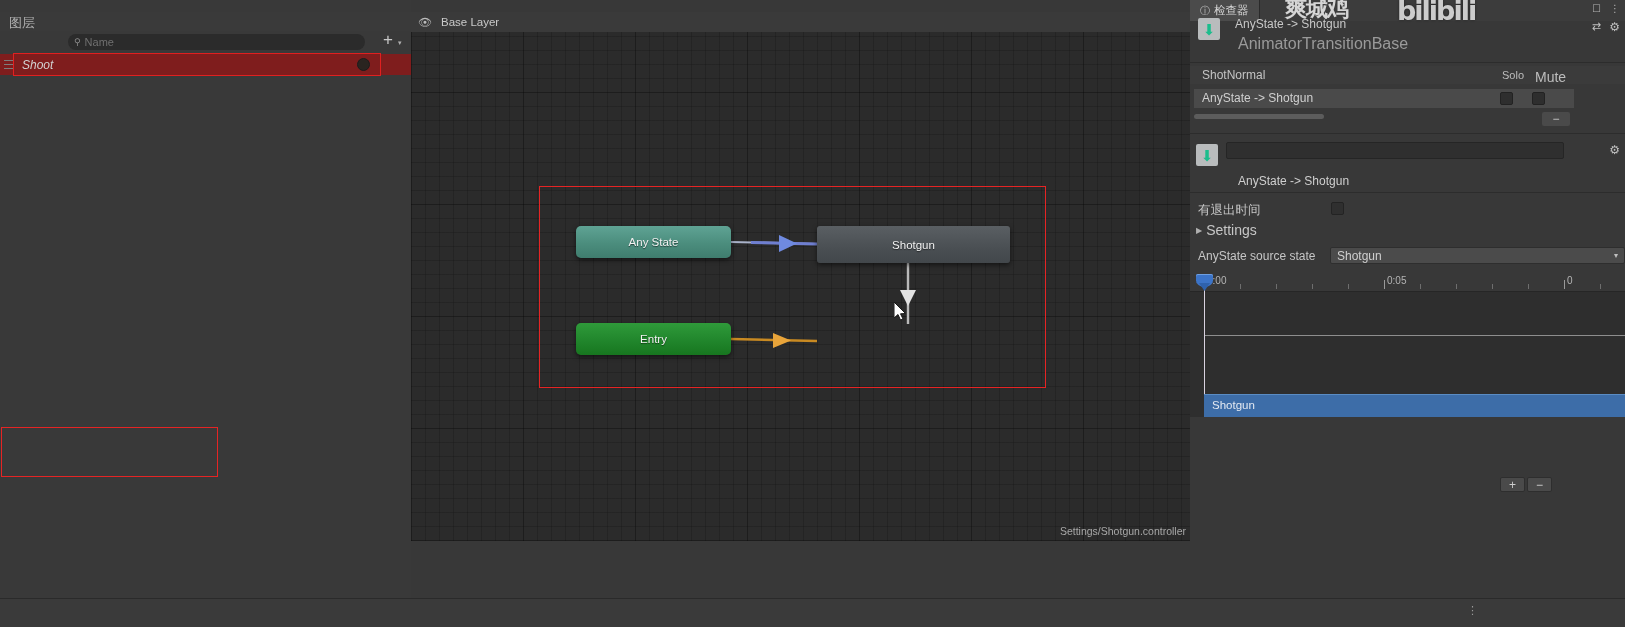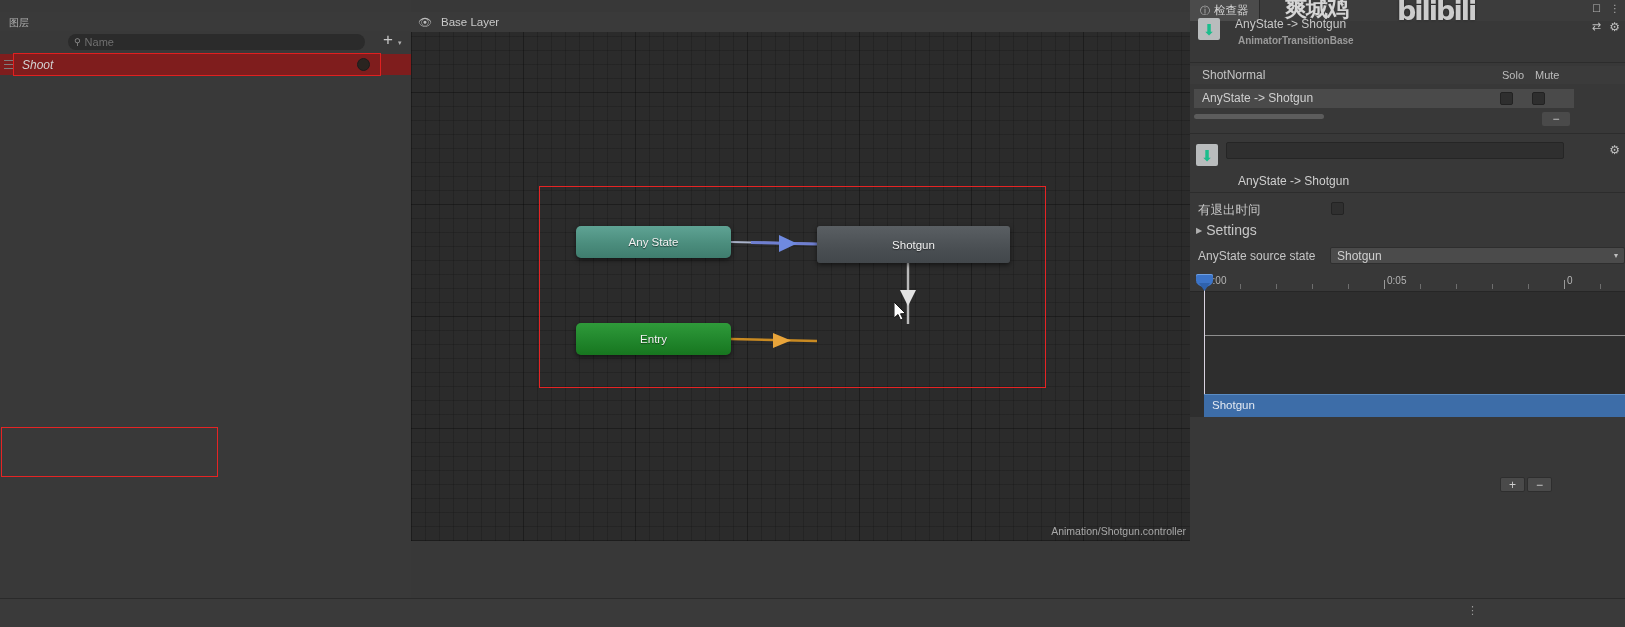--- a/index.html
+++ b/index.html
@@ -22,21 +22,21 @@
     background: #383838; border-right: 1px solid #2a2a2a;
     white-space: nowrap;
   }
   .tab.active { background: #4b4b4b; color: #d8d8d8; }
   .tab .ic { font-size: 10px; opacity: .85; }
 
   
   #leftpanel { position: absolute; left:0; top:0; width:411px; height:598px; background:#393939; }
   #left-tabs { position:absolute; left:0; top:12px; width:411px; height:19px; background:#3a3a3a; display:flex; }
   .subtab {
-    font-size:10px; color:#b0b0b0; padding:2px 9px 0 9px; height:19px;
+    font-size:13px; color:#b0b0b0; padding:2px 9px 0 9px; height:19px;
     display:flex; align-items:center; background:#3a3a3a;
   }
   .subtab.active { background:#4a4a4a; color:#d6d6d6;margin-top:25px; }
 
   #left-toolbar { position:absolute; left:0; top:31px; width:411px; height:22px; background:#393939; display:flex; align-items:center; }
   #search-wrap {
     position:absolute; left:68px; top:34px; width:297px; height:16px;
     background:#2b2b2b; border-radius:8px; display:flex; align-items:center; padding:0 6px;
   }
   #search-icon { font-size:9px; color:#8d8d8d; margin-right:4px; }
@@ -133,30 +133,30 @@
     position:absolute; left:1285px; top:-6px; font-size:22px; font-weight:bold;
     color:#e6e6e6; letter-spacing:-1px; opacity:.9; pointer-events:none;
   }
   #insp-icon {
     position:absolute; left:8px; top:18px; width:22px; height:22px;
     background:#b9bcbd; border-radius:2px;
     display:flex; align-items:center; justify-content:center;
     color:#1bbd8c; font-size:15px; line-height:1;
   }
   #insp-title { position:absolute; left:45px; top:17px; font-size:12px; color:#c8c8c8; }
-  #insp-sub { position:absolute; left:48px; top:35px; font-size:10px; color:#9a9a9a;font-weight:bold; }
+  #insp-sub { position:absolute; left:48px; top:35px; font-size:16px; color:#9a9a9a; }
   #insp-gear { position:absolute; right:5px; top:20px; font-size:12px; color:#bfbfbf; }
   #insp-presets { position:absolute; right:24px; top:20px; font-size:11px; color:#bfbfbf; }
 
   .hr { position:absolute; height:1px; background:#2c2c2c; }
 
   #transitions-hdr { position:absolute; left:0; top:66px; width:435px; height:18px; background:#3b3b3b; }
   #transitions-label { position:absolute; left:12px; top:68px; font-size:12px; color:#c4c4c4; }
   #solo-label { position:absolute; left:312px; top:69px; font-size:11px; color:#bdbdbd; }
-  #mute-label { position:absolute; left:345px; top:69px; font-size:11px; color:#bdbdbd; }
+  #mute-label { position:absolute; left:345px; top:69px; font-size:14px; color:#bdbdbd; }
 
   #trans-row {
     position:absolute; left:4px; top:89px; width:380px; height:19px;
     background:#4a4a4a;
   }
   #trans-row-label { position:absolute; left:8px; top:2px; font-size:12px; color:#d0d0d0; }
   .checkbox-sq {
     position:absolute; top:92px; width:13px; height:13px;
     background:#2e2e2e; border:1px solid #222; border-radius:2px;
   }
@@ -331,21 +331,21 @@
     <div class="node" id="node-shotgun">
       <span>Shotgun</span>
     </div>
 
     <div id="graph-highlight"></div>
 
     <svg id="cursor" viewBox="0 0 14 20">
       <polygon points="0,0 0,16 4,12.5 6.5,18 9,17 6.5,11.8 11.5,11.5" fill="#ffffff" stroke="#1a1a1a" stroke-width="1"></polygon>
     </svg>
 
-    <div id="graph-footer">Animation/Shotgun.controller</div>
+    <div id="graph-footer">Settings/Shotgun.controller</div>
   </div>
 
   <div id="inspector">
 
     <div id="insp-tabstrip">
       <div class="tab" id="insp-tab">
         <span class="ic">ⓘ</span>
         <span>检查器</span>
       </div>
     </div>

